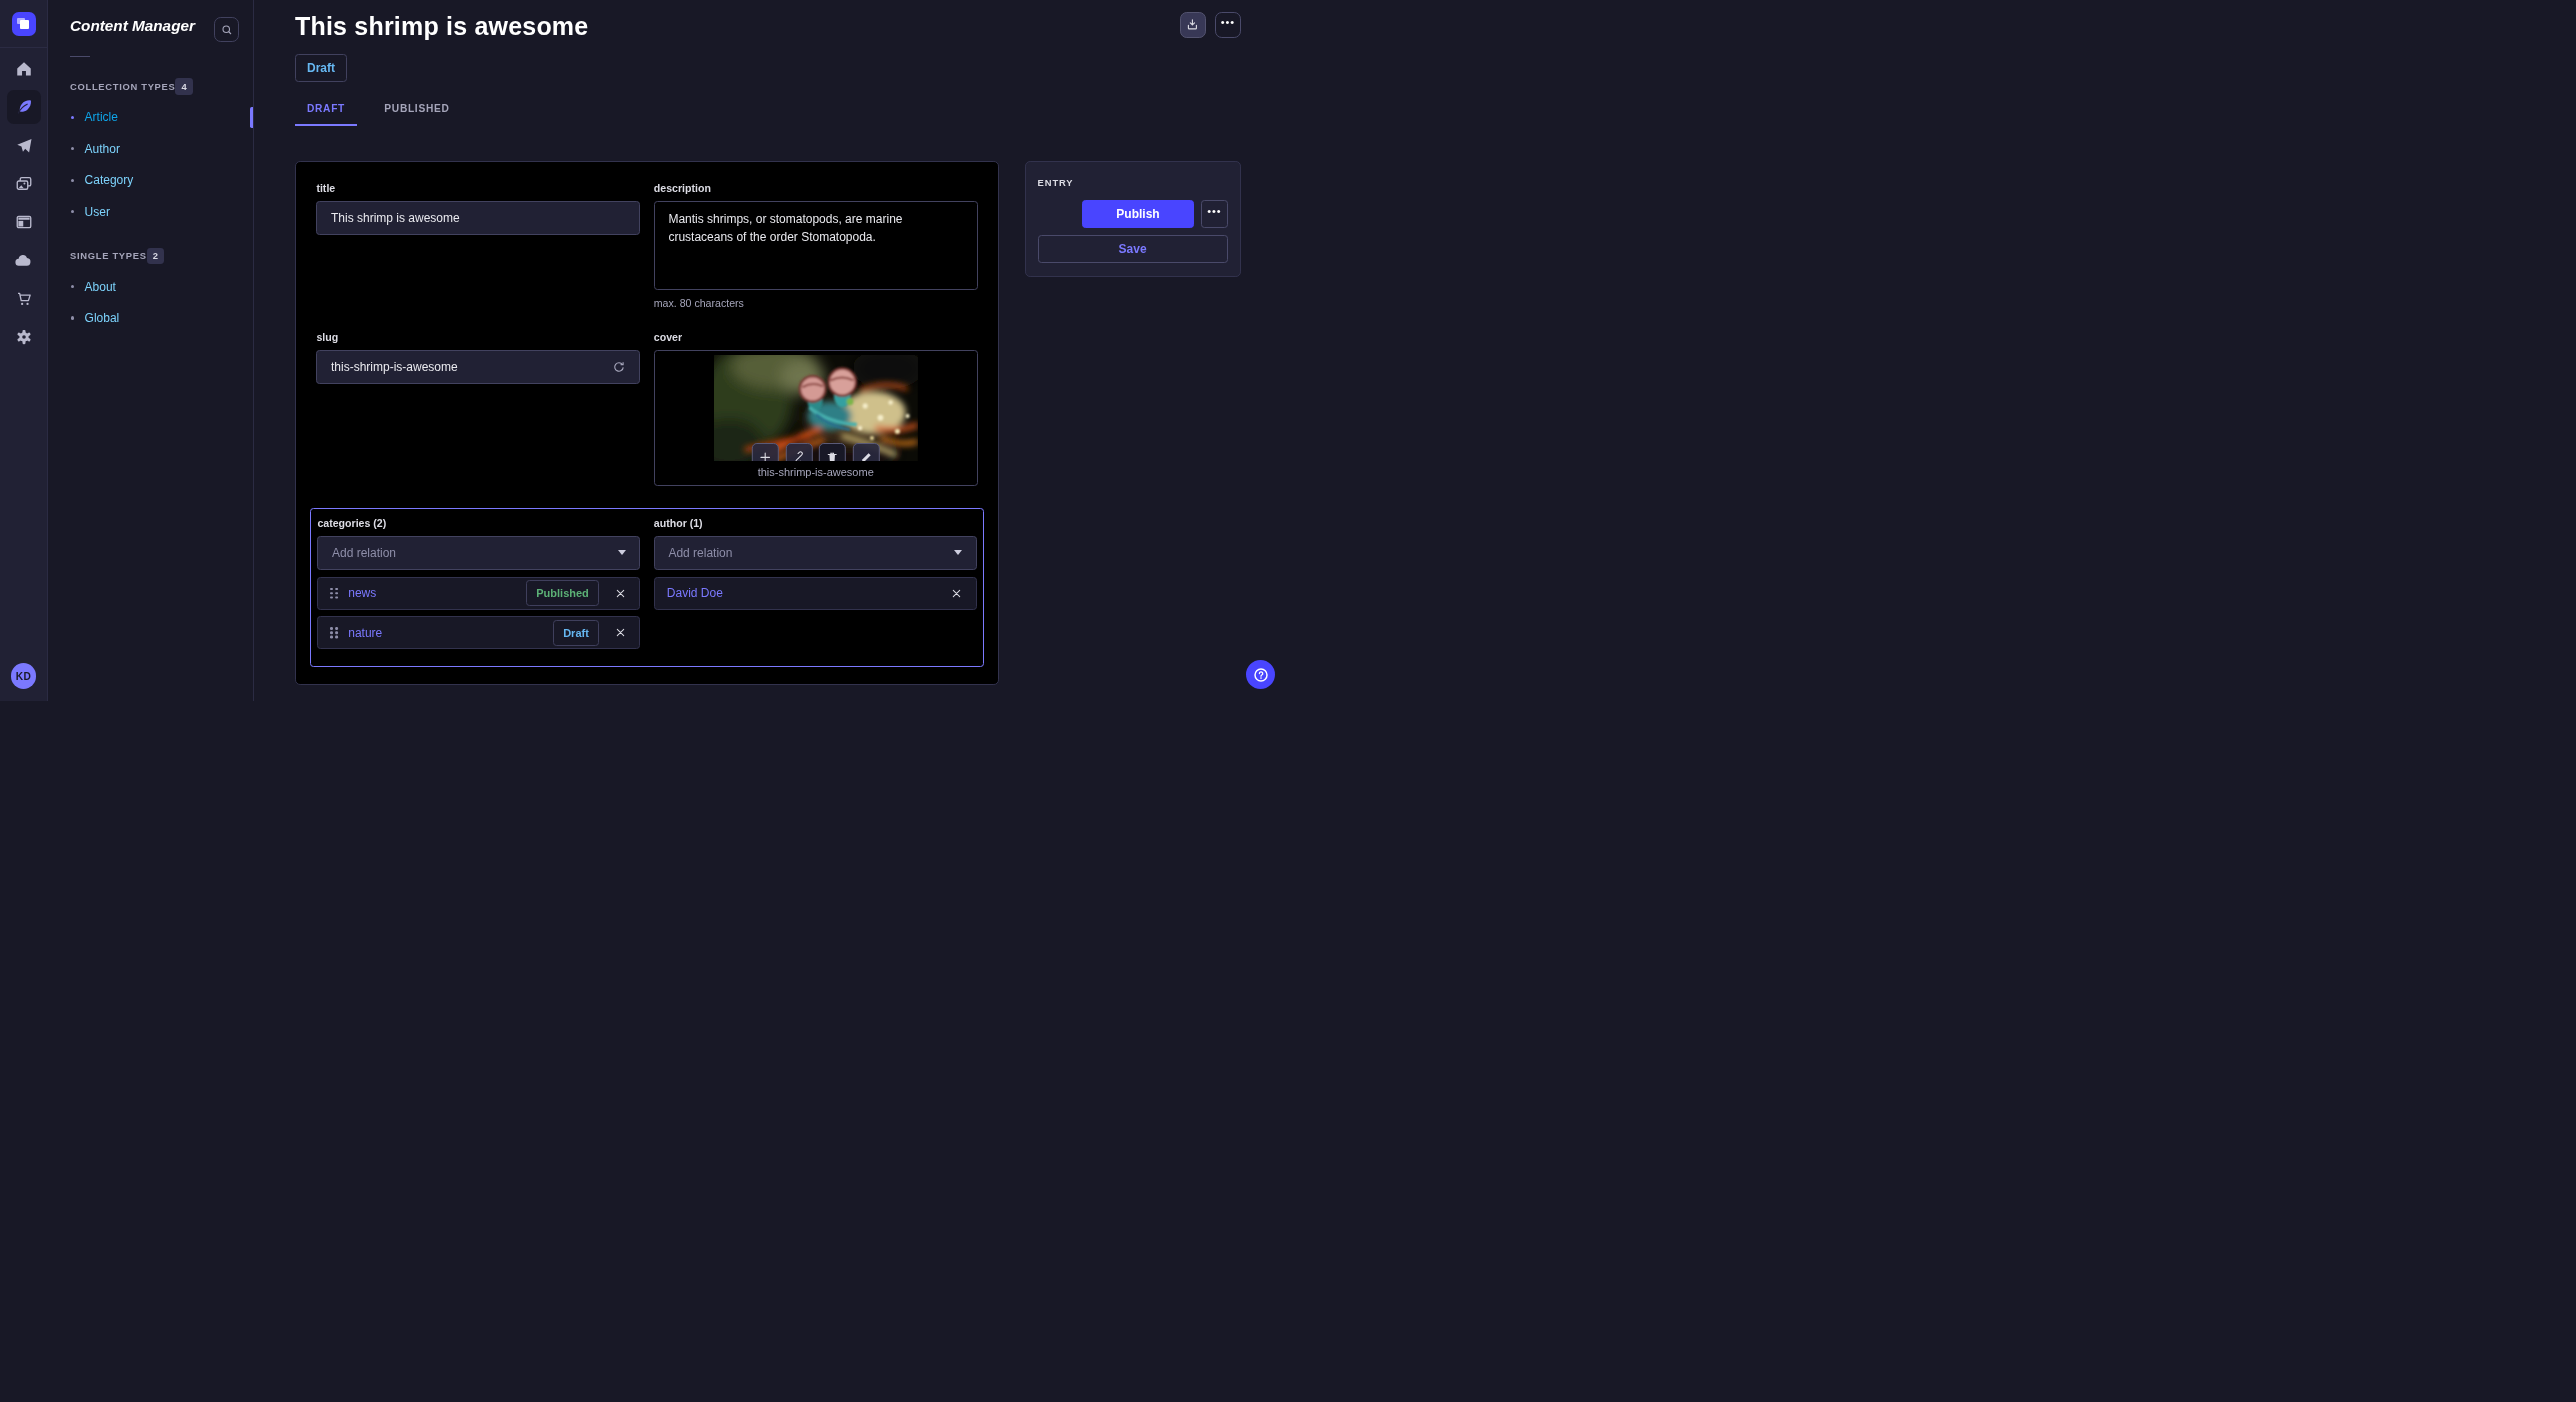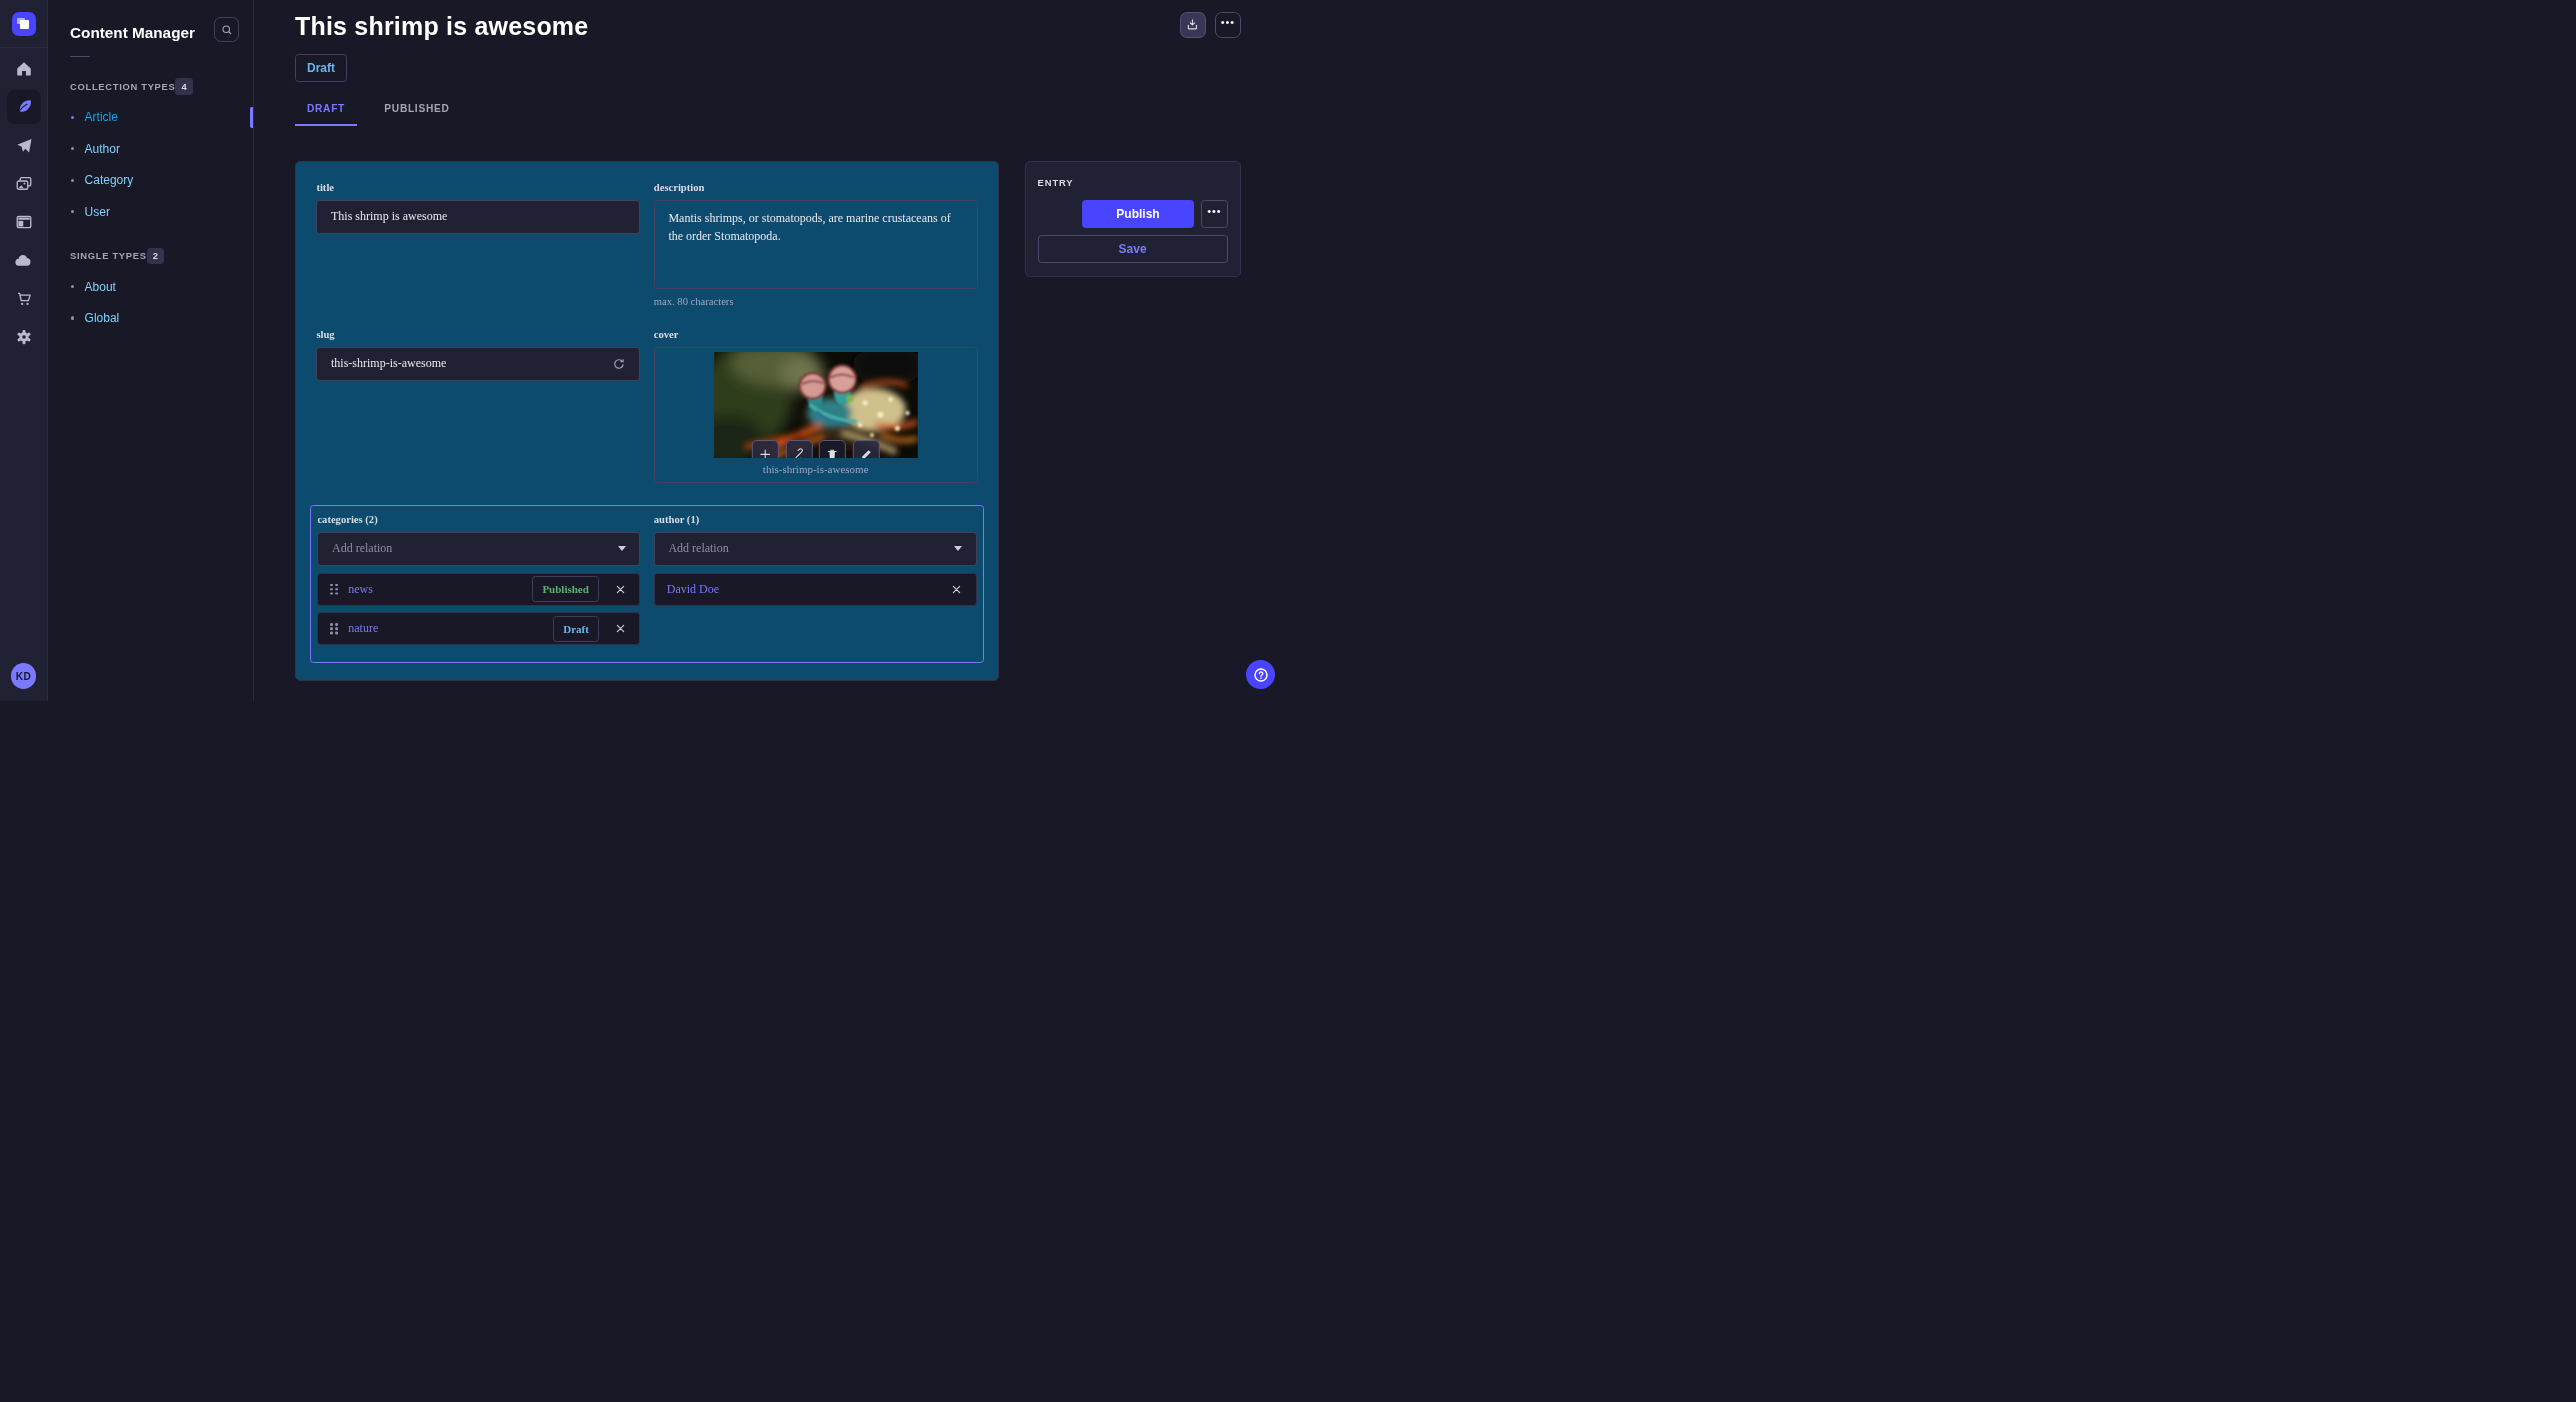--- a/index.html
+++ b/index.html
@@ -36,21 +36,21 @@
     background:#7b79ff; color:#181826;
     font-size:10.2px; font-weight:bold;
     display:grid; place-items:center; cursor:pointer; letter-spacing:0.3px;
   }
   
   .subnav {
     width:206px; flex:0 0 206px; background:#181826;
     border-right:0.9px solid #2b2b43; position:relative;
     padding-top:17px;
   }
-  .snv-head { display:flex; align-items:flex-end; justify-content:space-between; padding:0 13.6px 0 22px; }
+  .snv-head { display:flex; align-items:flex-start; justify-content:space-between; padding:0 13.6px 0 22px;font-style:italic; }
   .snv-title { font-size:15.3px; font-weight:bold; color:#ffffff; }
   .icon-btn {
     width:25px; height:25px; border-radius:6.8px; border:0.9px solid #41415e;
     background:transparent; display:grid; place-items:center; cursor:pointer;
   }
   .snv-divider { width:20.4px; height:0.9px; background:#4a4a6a; margin:13.6px 0 0 22px; }
   .snv-sec-head { display:flex; align-items:center; justify-content:flex-start; padding:0 13.6px 0 22px; margin-top:22px; }
   .snv-sec-label { font-size:9.4px; font-weight:bold; letter-spacing:0.7px; color:#a5a5ba; }
   .snv-count { background:#32324d; color:#d9d9e3; font-size:9.4px; font-weight:600; padding:2.6px 6px; border-radius:3.4px; }
   .snv-items { margin-top:6.8px; }
@@ -81,24 +81,24 @@
     border:0.9px solid #41415e; border-radius:3.4px;
     color:#66b7f1; font-size:12px; font-weight:600;
   }
   .tabs { display:flex; margin-top:21px; }
   .tab { font-size:10.2px; font-weight:bold; letter-spacing:0.7px; padding:0 12px 12px; cursor:pointer; color:#a5a5ba; position:relative; }
   .tab.active { color:#7b79ff; }
   .tab.active::after { content:""; position:absolute; left:0; right:0; bottom:0; height:1.7px; background:#7b79ff; }
   .content-row { display:flex; gap:25.6px; margin-top:35px; align-items:flex-start; }
   
   .card {
-    width:704px; flex:0 0 704px; background:#0c4a6e;
+    width:704px; flex:0 0 704px; background:#000000;
     border:0.9px solid #32324d; border-radius:5.1px;
     padding:20.4px 20.4px 17px;
-    display:grid; grid-template-columns:1fr 1fr; column-gap:13.6px; row-gap:22px;font-family:Liberation Serif, serif;
+    display:grid; grid-template-columns:1fr 1fr; column-gap:13.6px; row-gap:22px;
   }
   .field-label { font-size:10.6px; font-weight:600; color:#dcdce4; margin-bottom:6.8px; }
   .inp {
     height:34px; border:0.9px solid #42425f; border-radius:3.4px;
     display:flex; align-items:center; padding:0 13.6px;
     font-size:12px; color:#eaeaef; background:#212134; cursor:text;
   }
   .inp .grow { flex:1; }
   .t-area {
     height:89px; border:0.9px solid #42425f; border-radius:3.4px;

